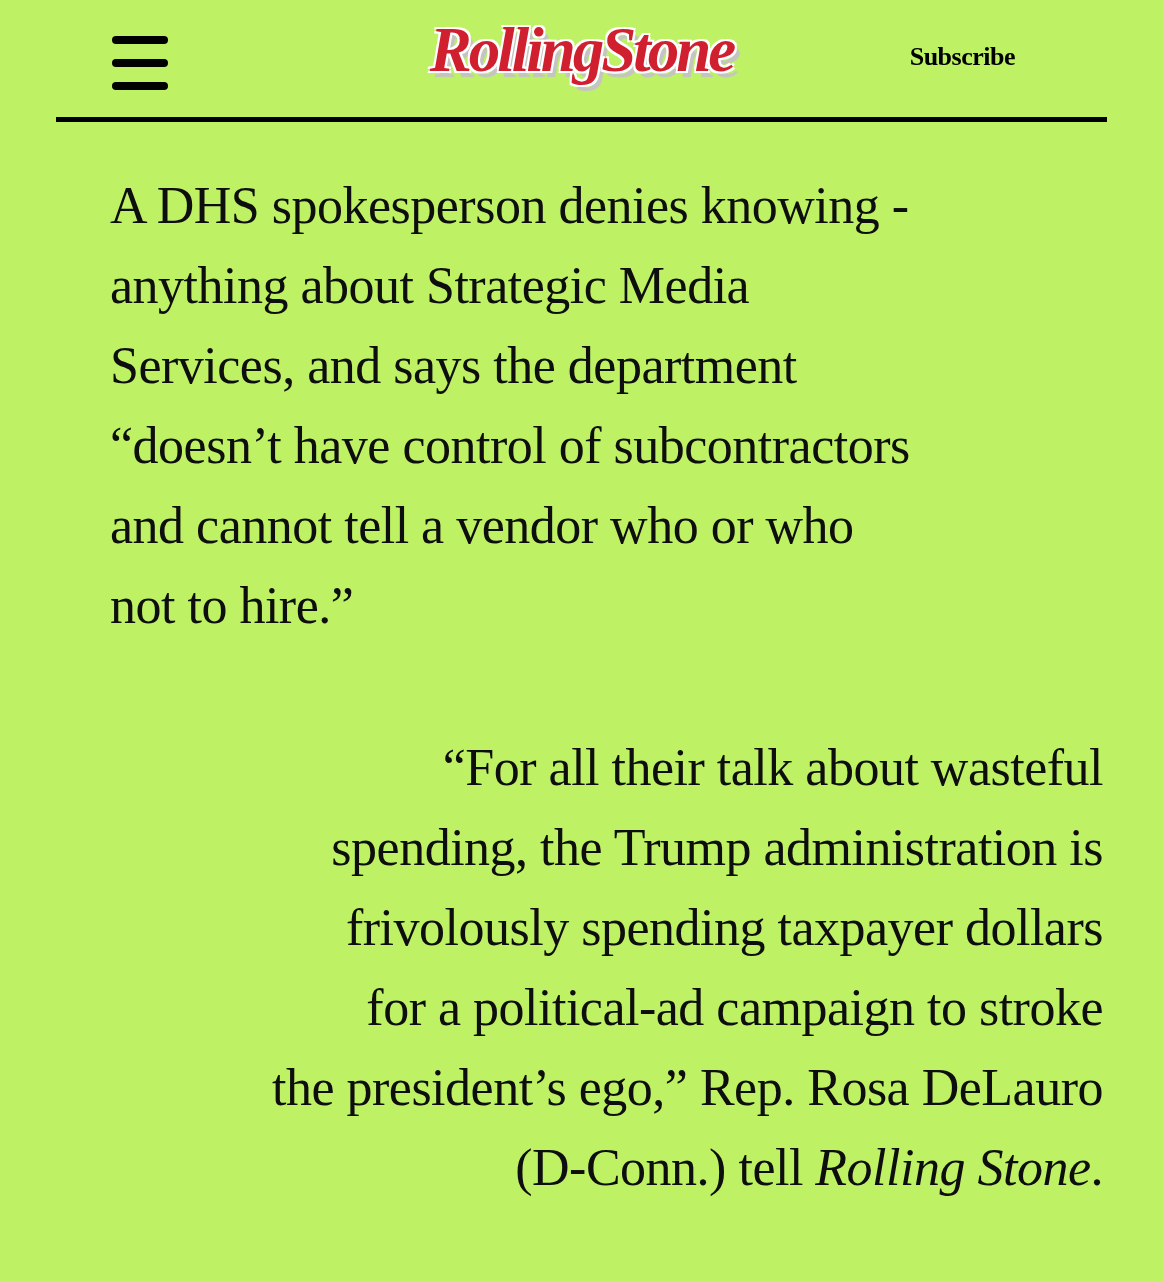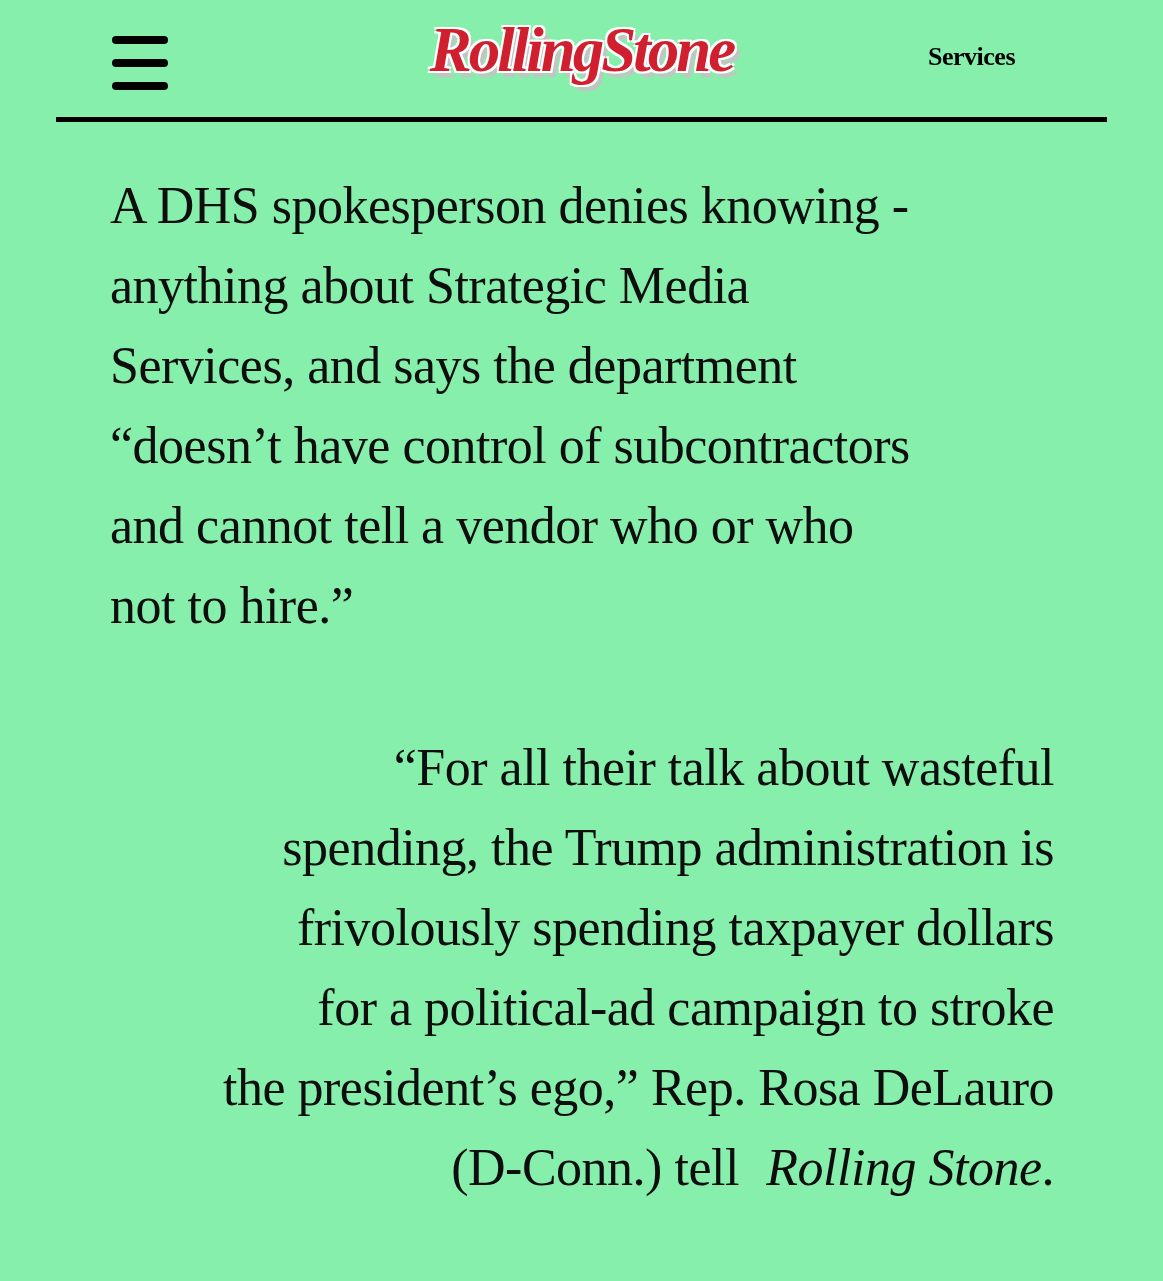--- a/index.html
+++ b/index.html
@@ -5,21 +5,21 @@
   html, body {
     margin: 0;
     padding: 0;
     background: #ffffff;
     width: 1163px;
     font-family: "Liberation Serif", "DejaVu Serif", serif;
   }
   .page {
     width: 1163px;
     height: 1281px;
-    background: #86efac;
+    background: #bef264;
     overflow: hidden;
     position: relative;
   }
 
   
   .site-header {
     position: relative;
     height: 117px;
   }
   .menu-btn {
@@ -76,54 +76,53 @@
 
   
   .divider {
     height: 5px;
     background: #000000;
     margin: 0 56px;
   }
 
   
   .article {
-    padding: 44px 109px 0 110px;
+    padding: 44px 60px 0 110px;
     color: #0e0e0e;
     font-size: 52px;
     line-height: 80px;
     letter-spacing: -0.5px;
   }
   .article p {
     margin: 0;
   }
   .article p + p {
     margin-top: 82px;
     text-align: right;
   }
   .lines {
     display: block;
     white-space: pre-line;
   }
   .pub-italic {
-    margin-left: 15px;
   }
 </style>
 </head>
 <body>
 
 <div class="page">
 
   <header class="site-header">
     <button class="menu-btn" aria-label="menu">
       <span class="bar"></span>
       <span class="bar"></span>
       <span class="bar"></span>
     </button>
     <a href="#" class="logo">RollingStone</a>
-    <a href="#" class="subscribe">Services</a>
+    <a href="#" class="subscribe">Subscribe</a>
   </header>
 
   <div class="divider"></div>
 
   <main class="article">
     <p>
       <span class="lines">A DHS spokesperson denies knowing -
 anything about Strategic Media
 Services, and says the department
 “doesn’t have control of subcontractors

